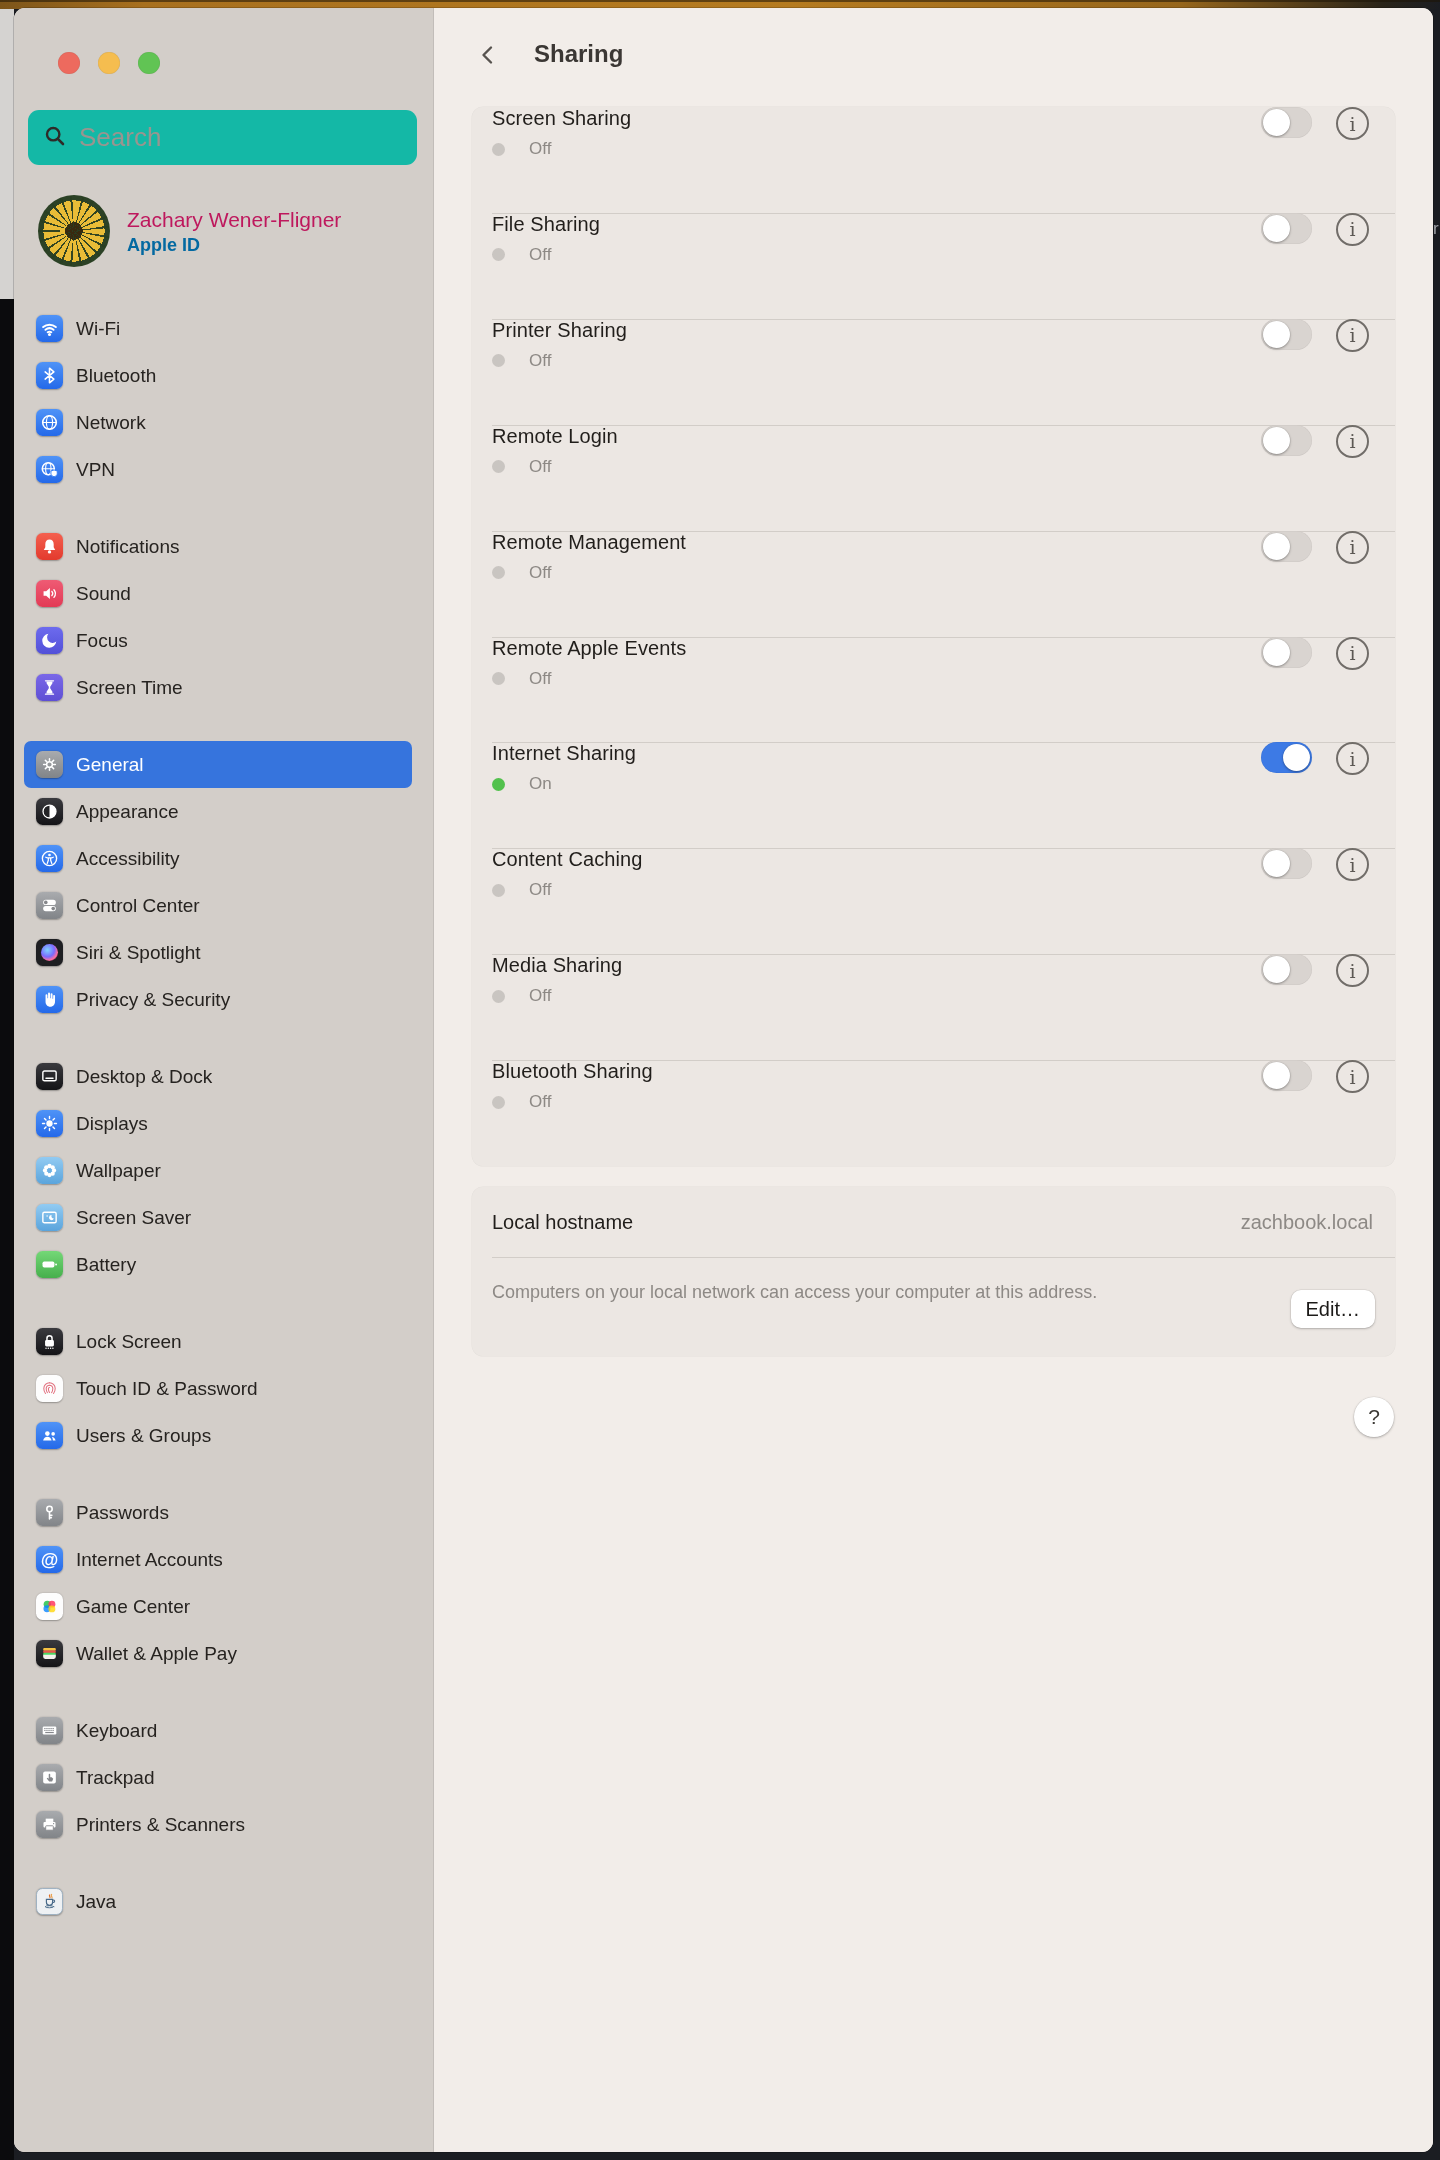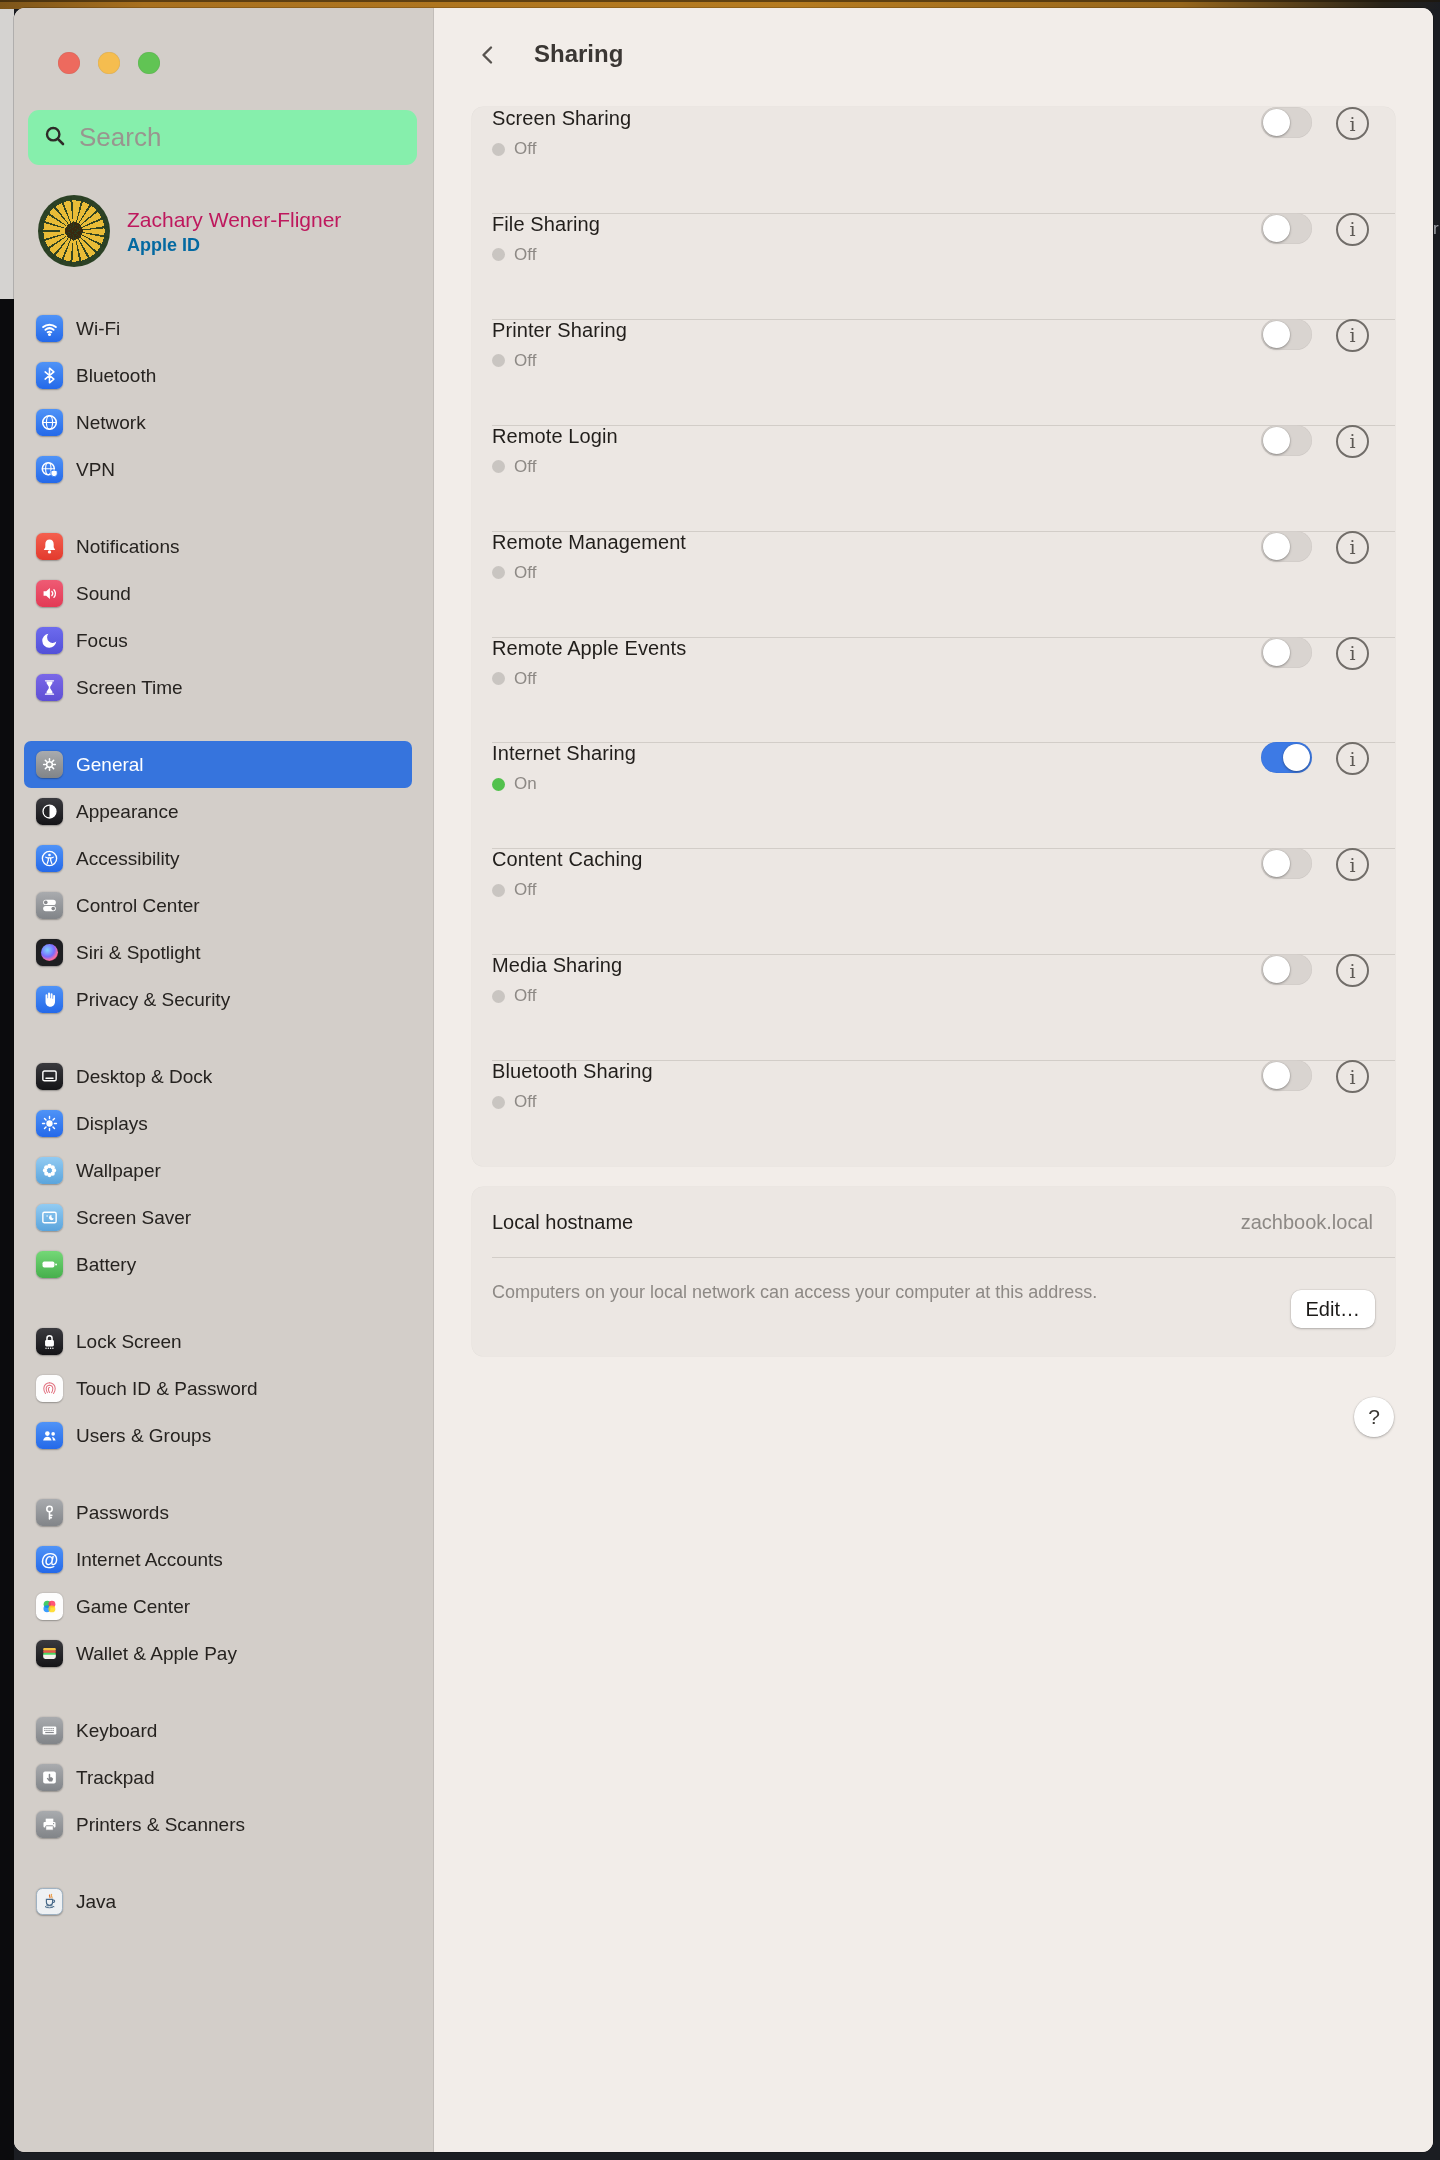--- a/index.html
+++ b/index.html
@@ -17,21 +17,21 @@
   
   .window { position:absolute; left:14px; top:8px; width:1419px; height:2144px;
     border-radius:11px 11px 11px 11px; overflow:hidden; display:flex; background:#f2ede9;
     box-shadow:0 0 0 .5px rgba(0,0,0,.35); }
 
   
   .sidebar { width:420px; flex:none; background:#d3cec9; border-right:1px solid rgba(0,0,0,.08); position:relative; }
   .lights { position:absolute; top:44px; left:44px; display:flex; gap:18px; }
   .light { width:22px; height:22px; border-radius:50%; box-shadow:inset 0 0 1px rgba(0,0,0,.25); }
 
-  .search { margin:102px 16px 0 14px; height:55px; border-radius:11px; background:#86efac;
+  .search { margin:102px 16px 0 14px; height:55px; border-radius:11px; background:#14b8a6;
     display:flex; align-items:center; gap:13px; padding:0 16px; }
   .search input { border:none; outline:none; background:transparent; font-size:26px; color:#3c3935; width:100%;
     font-family:inherit; }
   .search input::placeholder { color:#99958f; }
 
   .profile { display:flex; align-items:center; gap:17px; margin:30px 16px 0 24px; }
   .avatar { width:72px; height:72px; border-radius:50%; flex:none;
     background-image:
       repeating-conic-gradient(rgba(38,58,30,0) 0 13deg, rgba(40,62,33,.95) 13deg 17deg),
       radial-gradient(circle, #38290f 0 17%, #e9bc37 17% 60%, #2c4226 60% 100%); }
@@ -71,21 +71,21 @@
 
   .card { position:absolute; left:38px; width:923px; background:#ece7e3; border-radius:11px;
     box-shadow:0 0 0 .5px rgba(0,0,0,.055); }
   #services-card { top:99px; height:1059px; display:flex; flex-direction:column; }
 
   .svc-row { flex:1; position:relative; display:flex; align-items:flex-start; padding:0 26px 0 20px; }
   .svc-row + .svc-row::before { content:""; position:absolute; top:0; left:20px; right:0; height:1px;
     background:rgba(120,112,104,.22); }
   .svc-text { flex:1; display:flex; flex-direction:column; gap:9px; }
   .svc-title { font-size:20px; color:#211e1b; font-weight:500; letter-spacing:.1px; }
-  .svc-status { display:flex; align-items:center; gap:9px; font-size:17px; color:#8d8985; }
+  .svc-status { display:flex; align-items:center; gap:24px; font-size:17px; color:#8d8985; }
   .dot { width:13px; height:13px; border-radius:50%; background:#c9c5c1; flex:none; }
   .dot.on { background:#52c14d; }
 
   .switch { width:51px; height:31px; border-radius:15.5px; background:#d9d4d0; position:relative; flex:none;
     margin-right:24px; cursor:pointer; box-shadow:inset 0 0 0 .5px rgba(0,0,0,.06); transition:none; }
   .switch .knob { position:absolute; top:2px; left:2px; width:27px; height:27px; border-radius:50%; background:#ffffff;
     box-shadow:0 1px 2.5px rgba(0,0,0,.35), 0 0 0 .5px rgba(0,0,0,.06); }
   .switch.on { background:#3d7ae5; }
   .switch.on .knob { left:auto; right:2px; }
 

